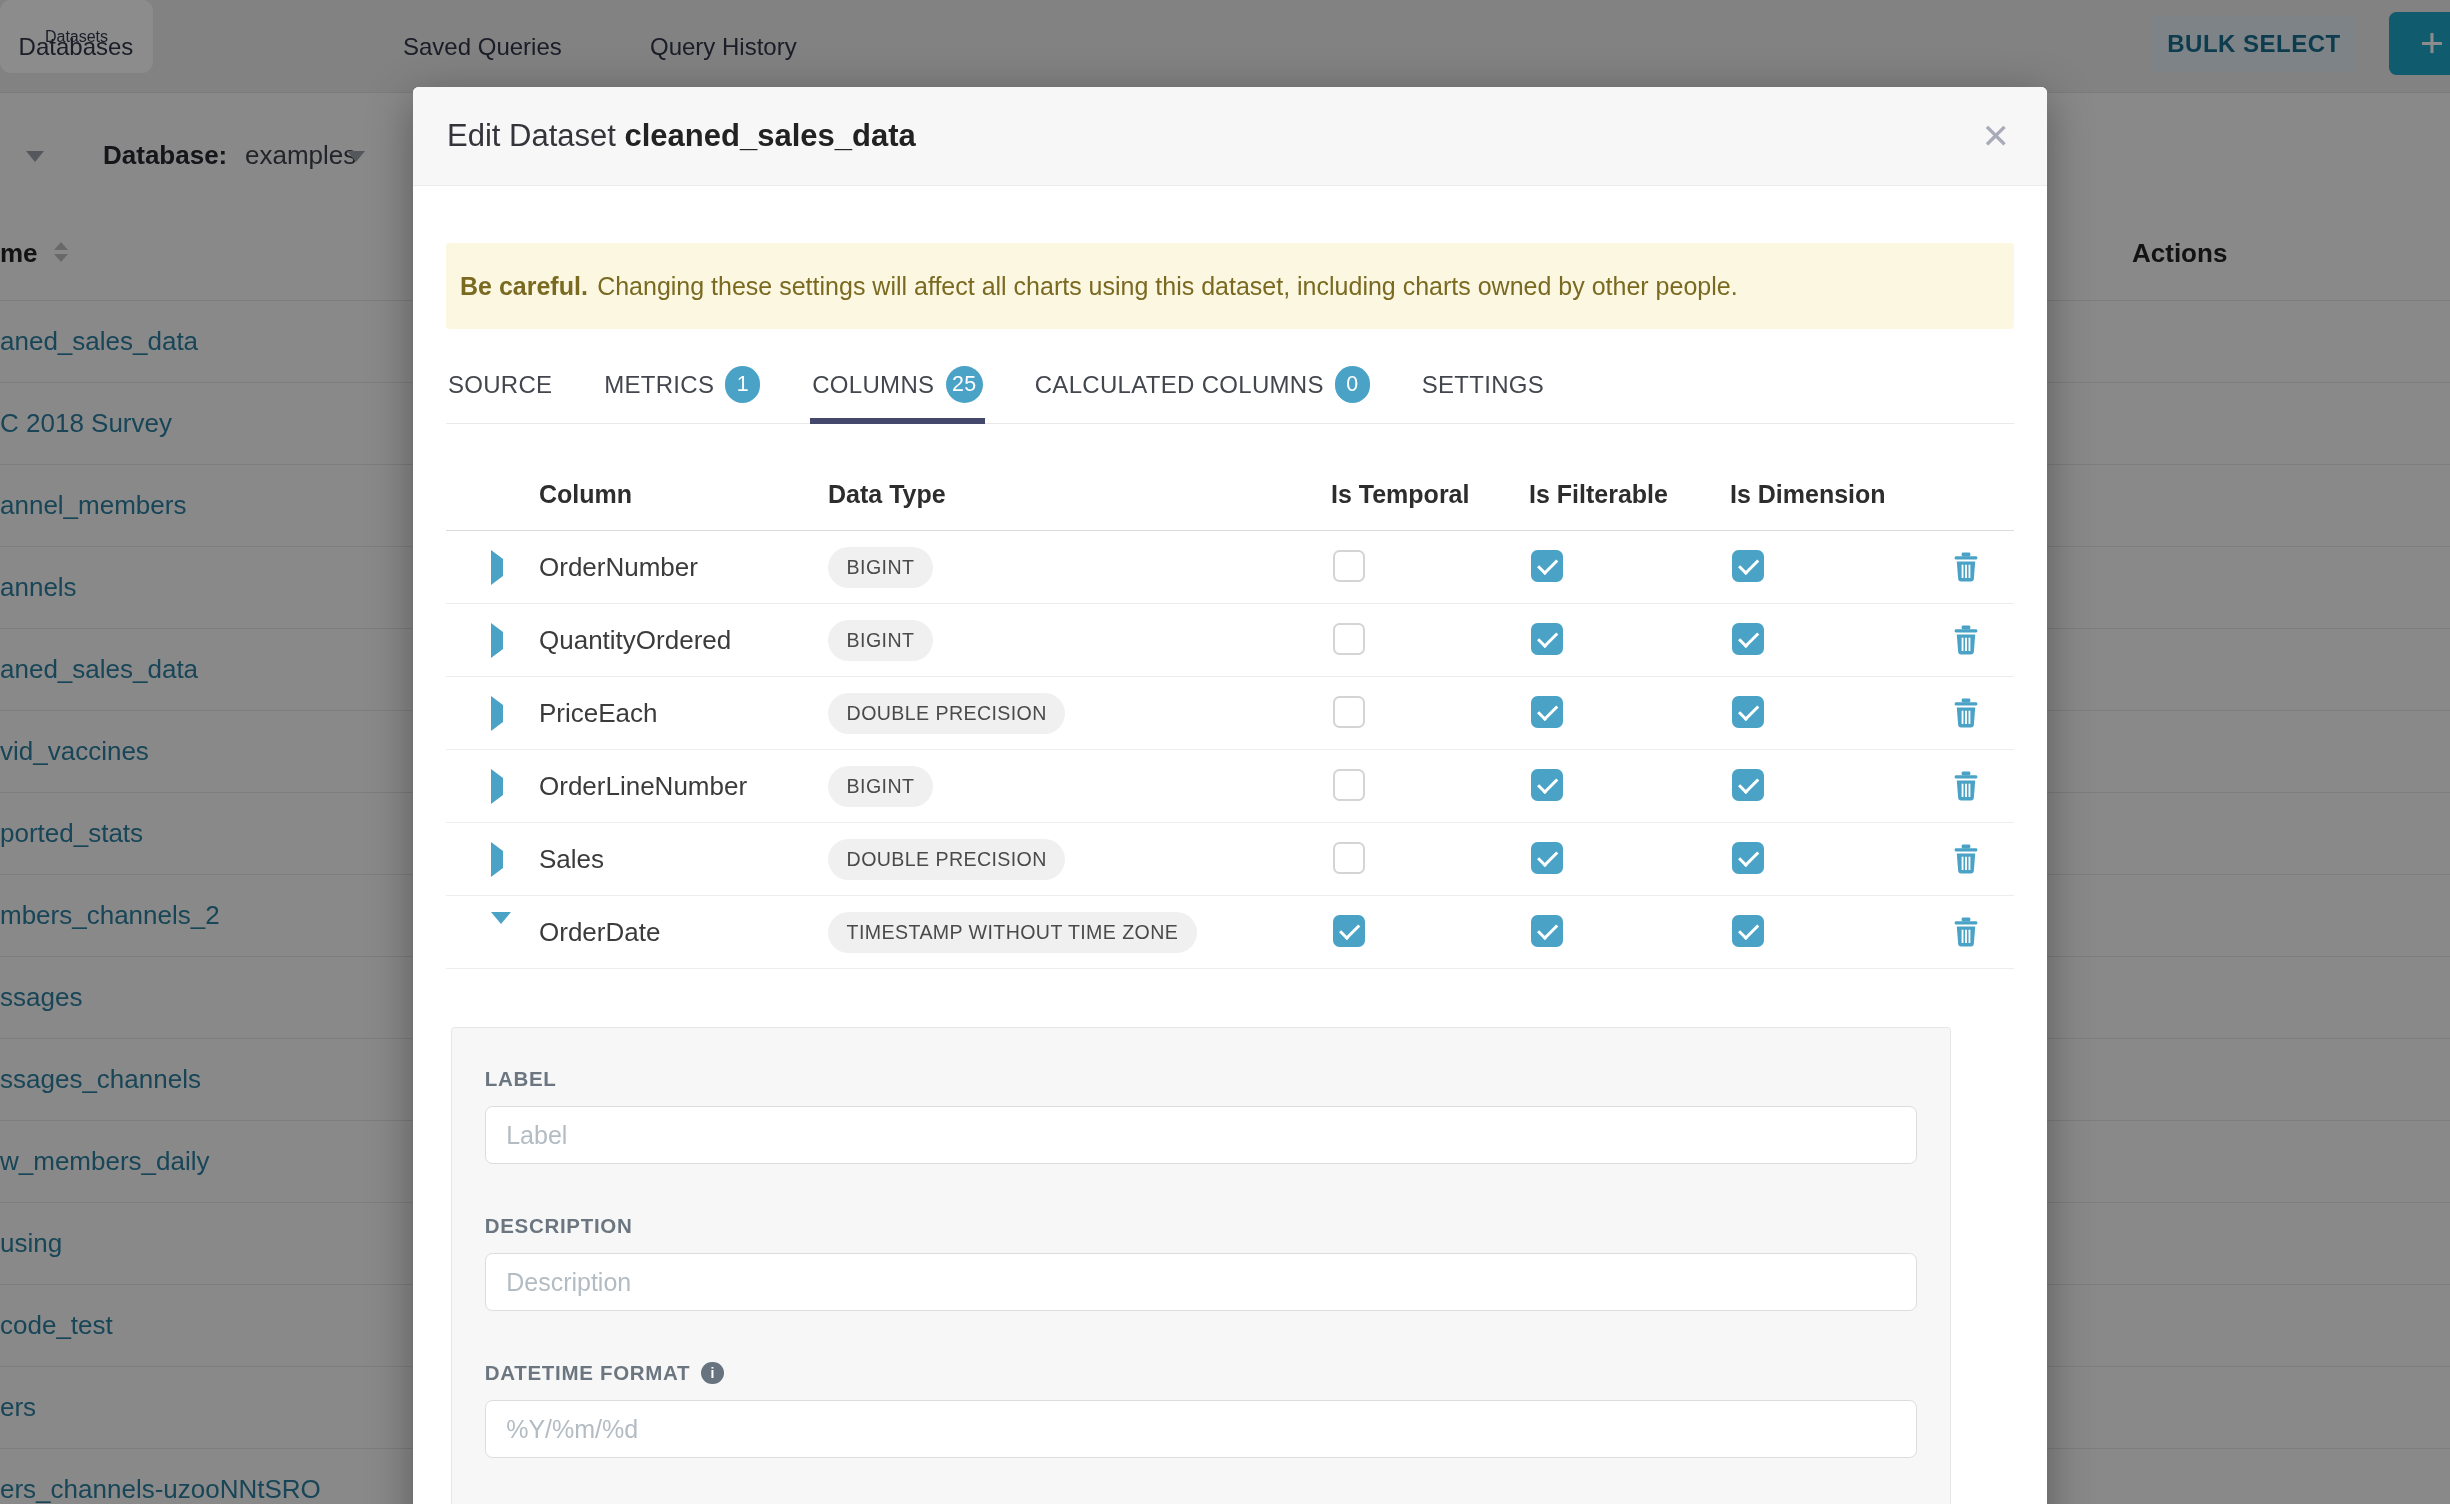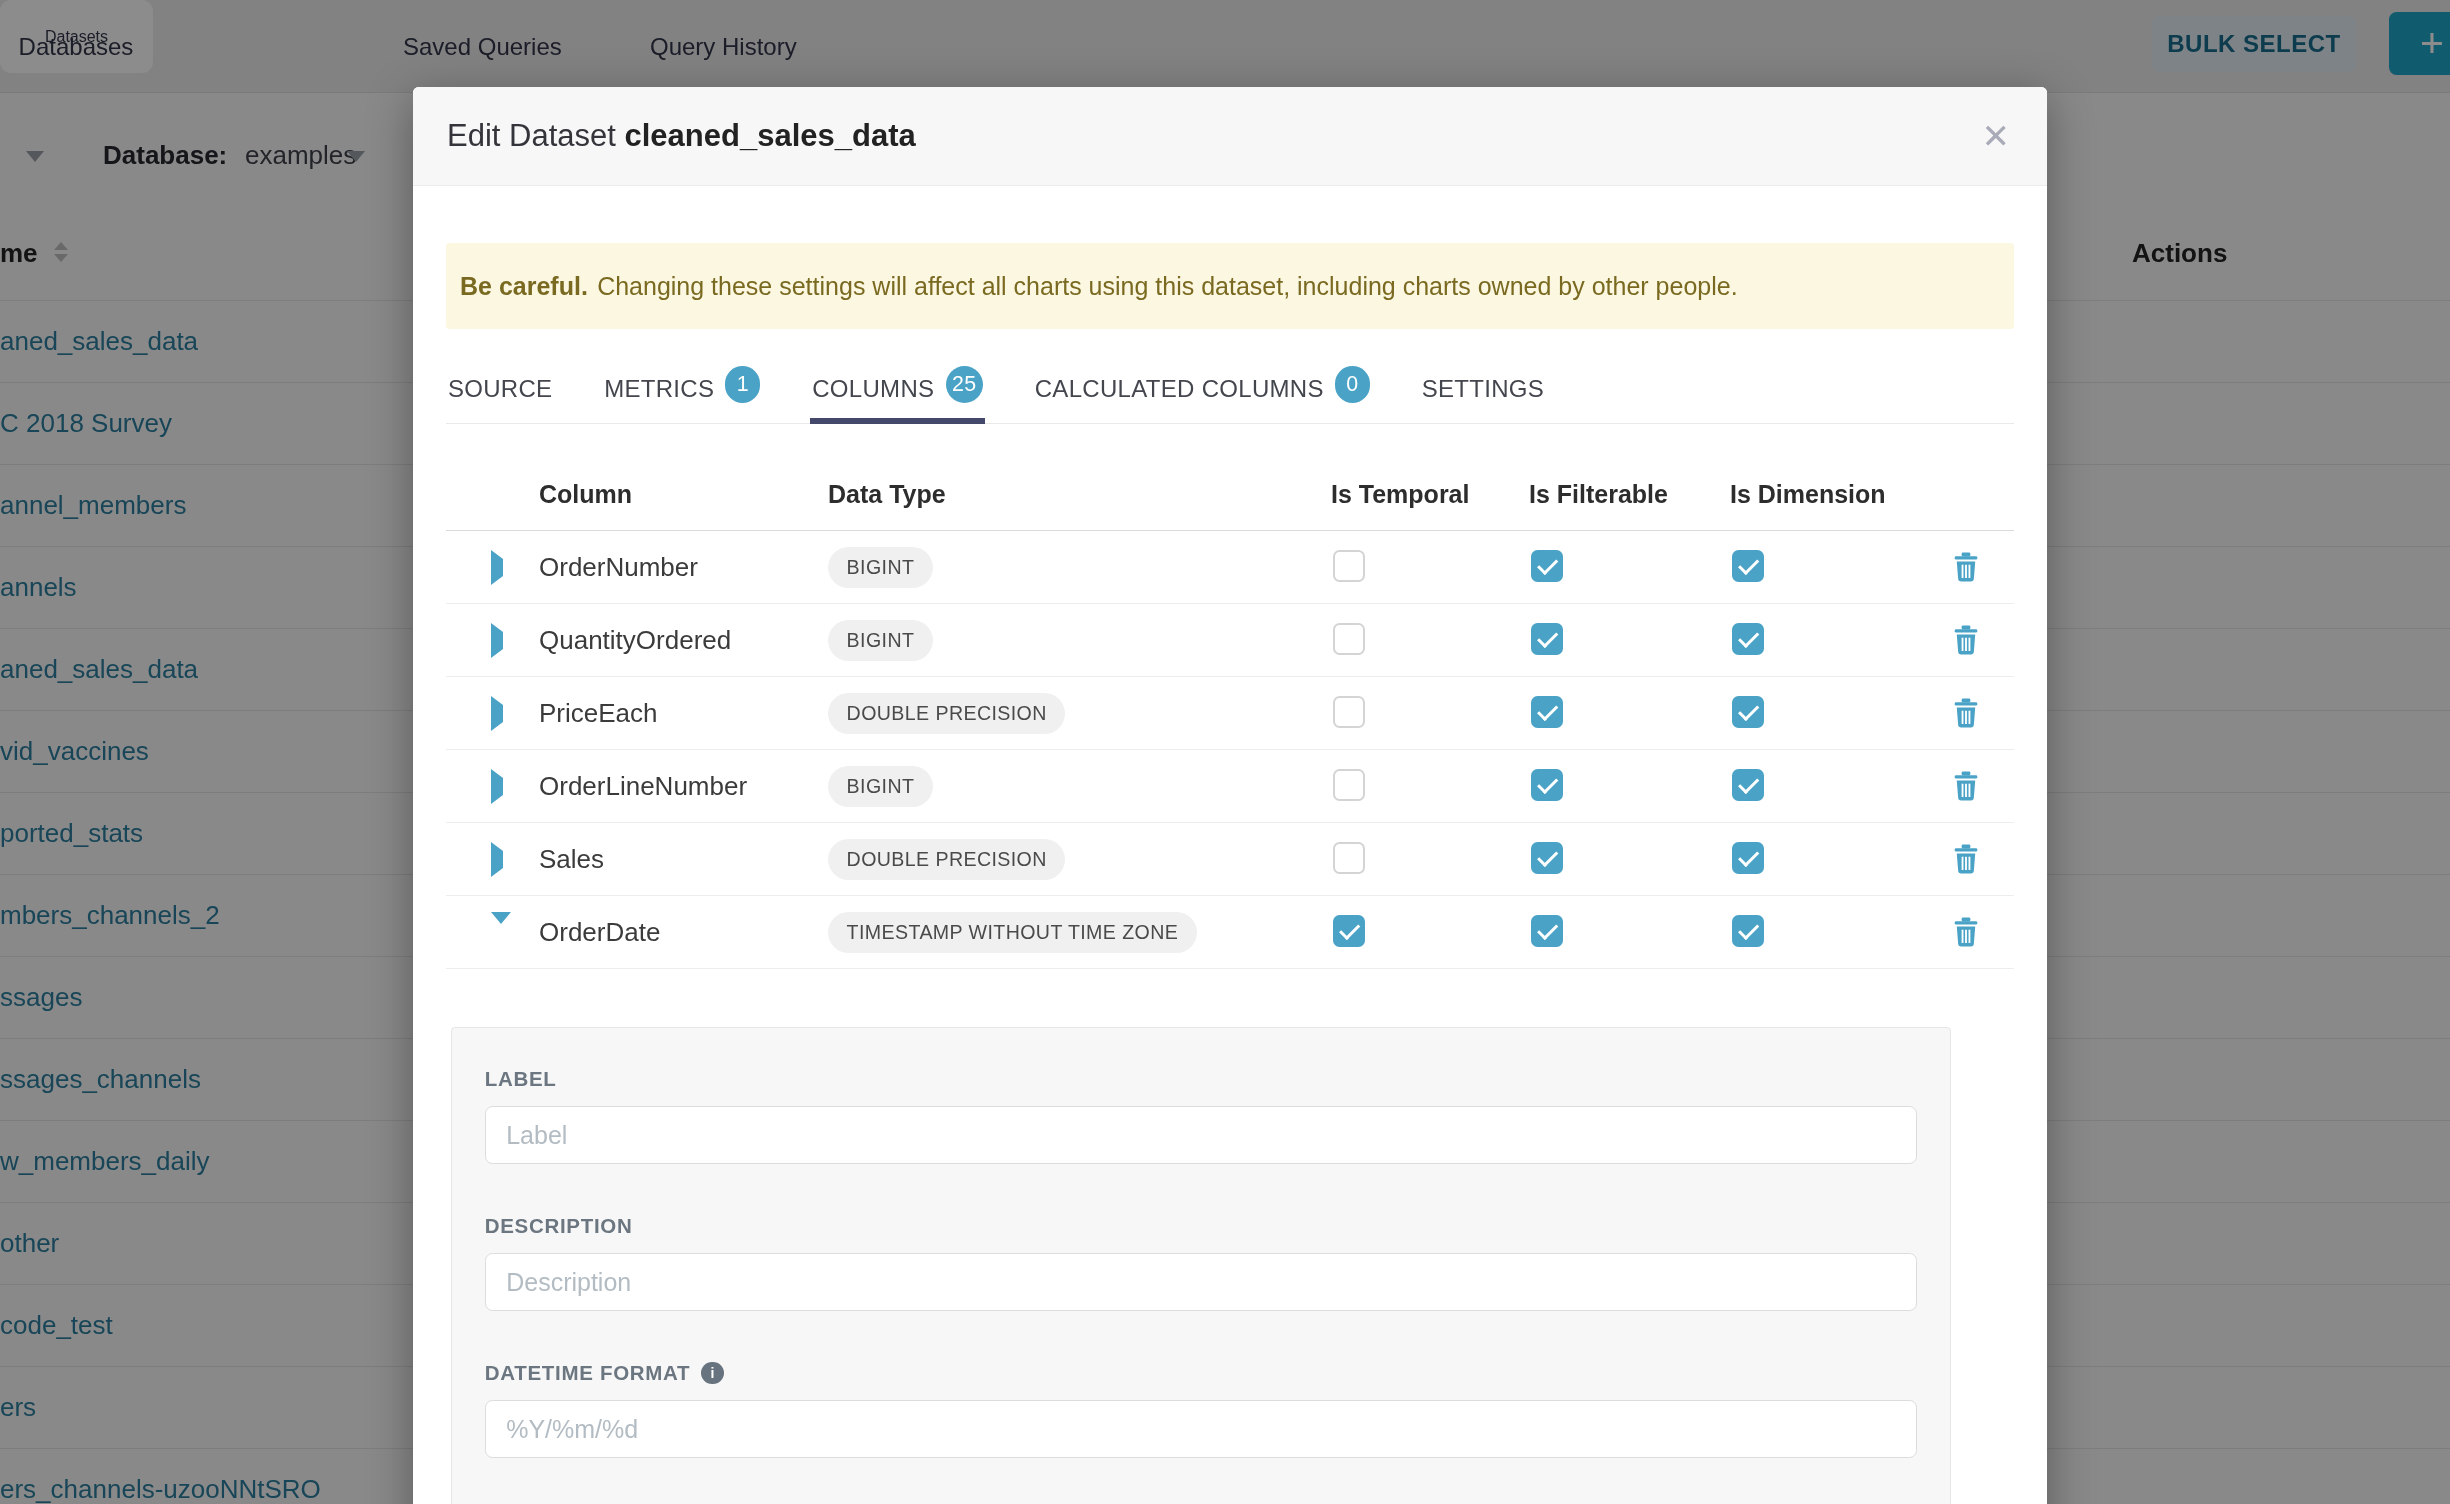--- a/index.html
+++ b/index.html
@@ -57,21 +57,21 @@
   .modal-title b { color:#222; }
   .close-x { font-size:34px; font-weight:bold; color:#a9abb8; cursor:pointer; line-height:1; }
 
   .modal-body { padding:0 33px; }
 
   .banner { margin-top:57px; height:86px; background:#fbf7e0; border-radius:3.7px;
             display:flex; align-items:center; padding:0 14px; font-size:25px; color:#7a6a21; }
   .banner b { margin-right:9.3px; }
 
   .tabs { margin-top:26px; display:flex; gap:48px; border-bottom:0.9px solid #e9e9e9; }
-  .tab { display:flex; align-items:flex-end; gap:11.2px; padding:11.2px 1.9px 15px; font-size:24px;
+  .tab { display:flex; align-items:center; gap:11.2px; padding:11.2px 1.9px 15px; font-size:24px;
          color:#43464d; letter-spacing:0.3px; border-bottom:6.5px solid transparent;
          margin-bottom:-0.9px; cursor:pointer; }
   .tab.active { border-bottom-color:#44496b; }
   .tab-badge { background:#4aa3c6; color:#fff; border-radius:20.5px; min-width:35px; height:37px;
                padding:0 6.5px; display:inline-flex; align-items:center; justify-content:center;
                font-size:21.4px; }
 
   .cols-grid { display:grid; grid-template-columns:93px 289px 503px 198px 201px 205px 1fr 75px;
                align-items:center; }
   .cols-head { margin-top:34px; height:73px; border-bottom:1.9px solid #dcdcdc;
@@ -177,21 +177,21 @@
 
         <div class="bg-row">
           <span>ssages_channels</span>
         </div>
 
         <div class="bg-row">
           <span>w_members_daily</span>
         </div>
 
         <div class="bg-row">
-          <span>other</span>
+          <span>using</span>
         </div>
 
         <div class="bg-row">
           <span>code_test</span>
         </div>
 
         <div class="bg-row">
           <span>ers</span>
         </div>
 

